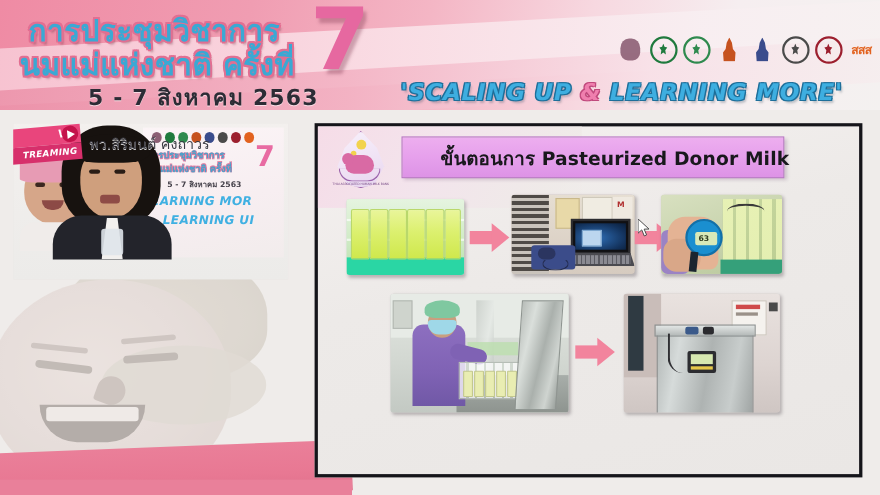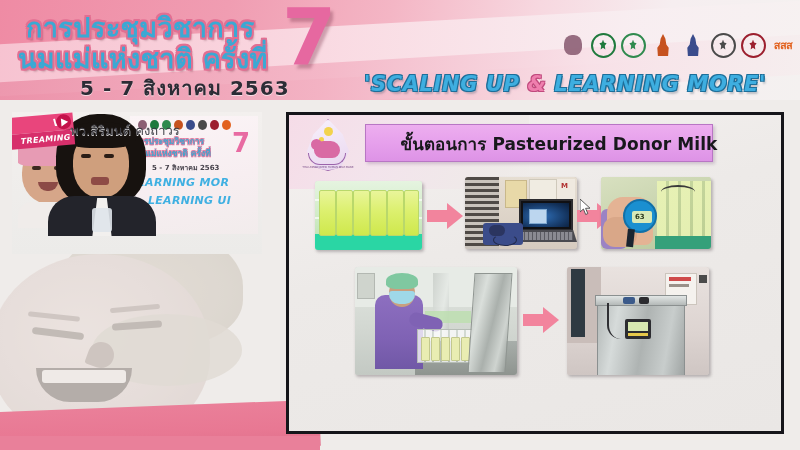--- a/index.html
+++ b/index.html
@@ -130,21 +130,21 @@
   .lb-top{position:absolute;left:0;top:0;width:84px;height:17px;background:#e9457c;
     display:flex;align-items:center;justify-content:flex-end;padding-right:5px;box-sizing:border-box;}
   .lb-live{font-size:10px;font-weight:bold;color:#fff;font-style:italic;letter-spacing:.4px;}
   .lb-play{position:absolute;right:2px;top:1px;width:15px;height:15px;border-radius:50%;background:#c4124b;}
   .lb-play:after{content:"";position:absolute;left:5px;top:3.5px;border-left:7px solid #fff;
     border-top:4px solid transparent;border-bottom:4px solid transparent;}
   .lb-bot{position:absolute;left:2px;top:17px;width:82px;height:15px;background:#d72f6b;
     display:flex;align-items:center;justify-content:flex-end;padding-right:4px;box-sizing:border-box;}
   .lb-stream{font-size:8px;font-weight:bold;color:#fff;font-style:italic;letter-spacing:.3px;}
   .vid-caption{position:absolute;left:0;top:120px;width:250px;text-align:center;font-size:13px;
-    color:#3a3a42;font-weight:normal;text-shadow:0 1px 0 rgba(255,255,255,.85);}
+    color:#3a3a42;font-weight:normal;text-shadow:0 1px 0 rgba(255,255,255,.85);padding-left:11px;}
 
   
   .panel{position:absolute;left:286px;top:112px;width:498px;height:322px;
     border:3px solid #15151a;background:#edeae8;box-sizing:border-box;overflow:hidden;}
   .panel-bg{position:absolute;inset:0;background:linear-gradient(165deg,#f5f1f0 0%,#edeae8 40%,#eae7e5 100%);}
   .panel-wash{position:absolute;left:-10px;top:-6px;width:250px;height:80px;
     background:linear-gradient(120deg,#f6d9e6 0%,#f3e3ec 45%,#efeae8 85%,transparent 100%);opacity:.9;}
 
   .hmb-logo{position:absolute;left:8px;top:2px;width:58px;height:62px;}
   .hmb-drop{position:absolute;left:8px;top:2px;width:44px;height:50px;

